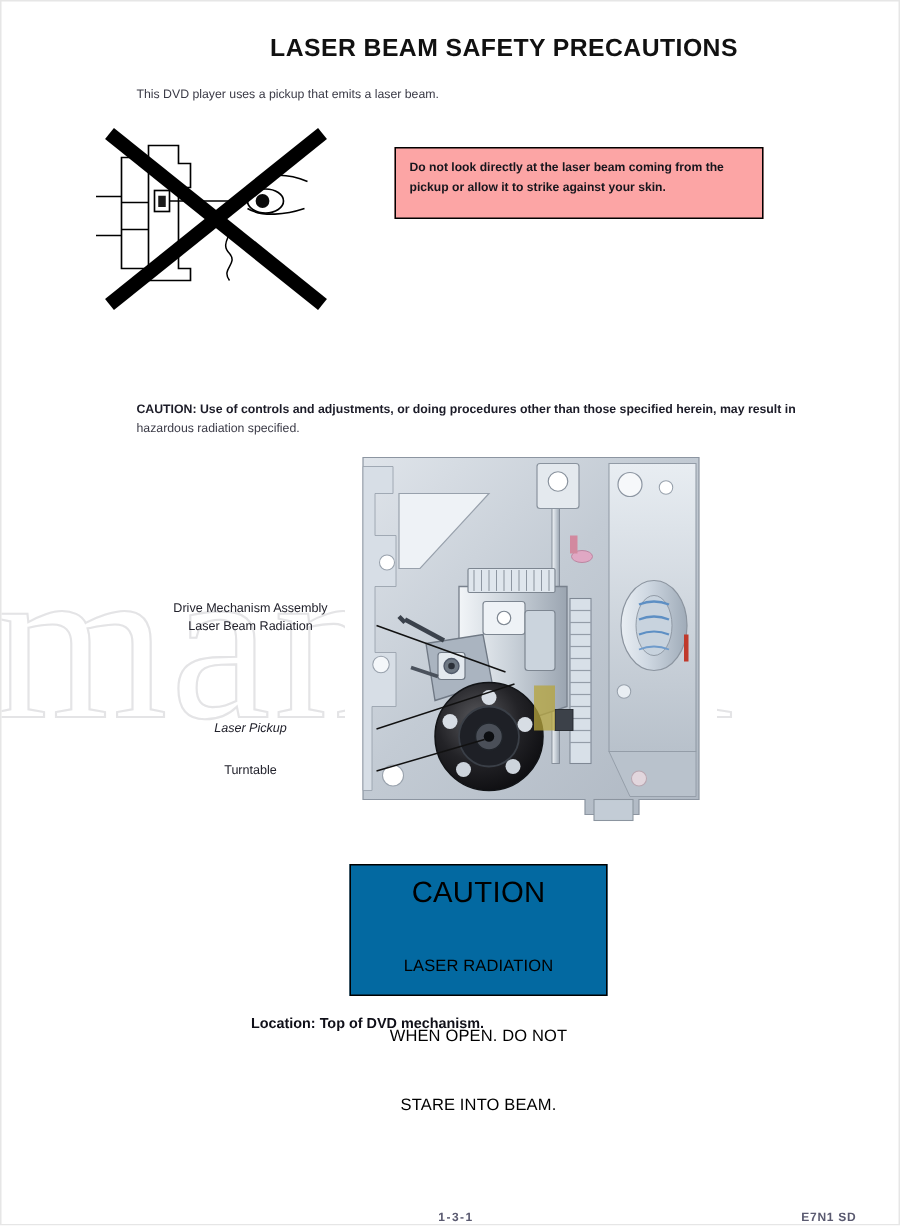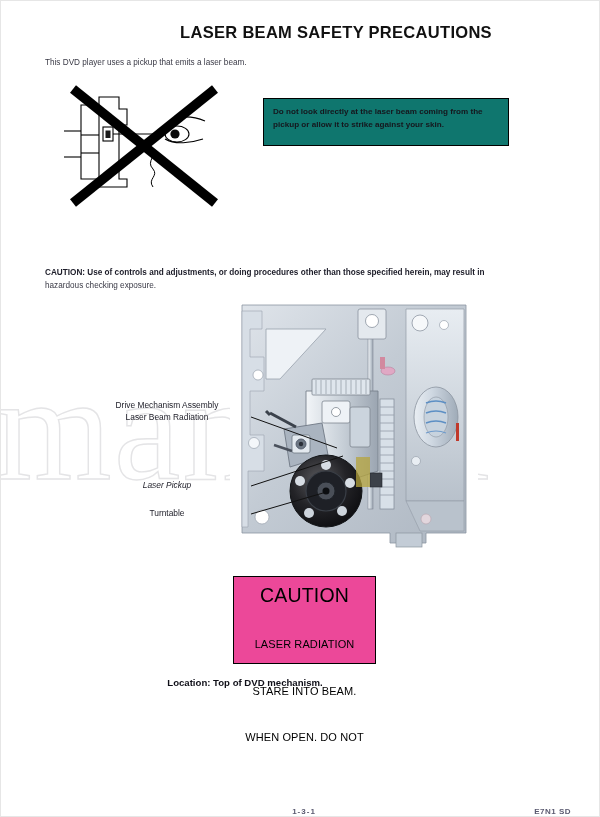--- a/index.html
+++ b/index.html
@@ -57,20 +57,21 @@
     padding-left: 35px;
   }
 
   
   .body-text {
     position: absolute;
     font-size: 8.2px;
     line-height: 13.4px;
     color: #3a3a46;
     z-index: 6;
+    margin-left: 46px;
   }
   #intro-text { left: 44px; top: 55px; width: 470px; }
   #para-emitted { left: 44px; top: 224px; width: 470px; }
   #para-caution { left: 44px; top: 265px; width: 470px; }
   #para-caution .lead { font-weight: bold; color: #1c1c28; }
 
   
   #crossed-figure {
     position: absolute;
     left: 58px;
@@ -83,21 +84,21 @@
 
   
   #warning-box {
     position: absolute;
     left: 262px;
     top: 97px;
     width: 246px;
     height: 48px;
     border: 1.6px solid #000000;
     box-sizing: border-box;
-    background: #0f766e;
+    background: #fca5a5;
     z-index: 6;
   }
   #warning-box .warning-text {
     margin: 7px 0 0 9px;
     width: 225px;
     font-size: 8.1px;
     line-height: 12.6px;
     font-weight: bold;
     color: #16161d;
   }
@@ -138,25 +139,25 @@
     height: 817px;
     z-index: 6;
     pointer-events: none;
   }
 
   
   #caution-label {
     position: absolute;
     left: 232px;
     top: 575px;
-    width: 143px;
+    width: 172px;
     height: 88px;
     border: 1.3px solid #000000;
     box-sizing: border-box;
-    background: #ec4899;
+    background: #0369a1;
     text-align: center;
     z-index: 6;
   }
   #caution-heading {
     margin-top: 7px;
     font-size: 19.5px;
     line-height: 22px;
     font-weight: normal;
     letter-spacing: 0.2px;
     color: #000000;
@@ -233,21 +234,21 @@
         <line x1="156" y1="6" x2="14" y2="120"></line>
       </g>
     </svg>
   </div>
 
   <div id="warning-box">
     <div class="warning-text">Do not look directly at the laser beam coming from the pickup or allow it to strike against your skin.</div>
   </div>
 
 
-  <div id="para-caution" class="body-text"><span class="lead">CAUTION: Use of controls and adjustments, or doing procedures other than those specified herein, may result in</span><span> hazardous checking exposure.</span></div>
+  <div id="para-caution" class="body-text"><span class="lead">CAUTION: Use of controls and adjustments, or doing procedures other than those specified herein, may result in</span><span> hazardous radiation specified.</span></div>
 
   <div id="photo">
     <svg width="248" height="262" viewBox="0 0 248 262" xmlns="http://www.w3.org/2000/svg">
       <defs>
         <linearGradient id="chassisG" x1="0" y1="0" x2="1" y2="1">
           <stop offset="0%" stop-color="#dfe4ea"></stop>
           <stop offset="45%" stop-color="#c3cbd4"></stop>
           <stop offset="100%" stop-color="#aeb7c2"></stop>
         </linearGradient>
         <linearGradient id="panelG" x1="0" y1="0" x2="0" y2="1">
@@ -375,22 +376,22 @@
     <g stroke="#111111" stroke-width="1" fill="none">
       <line x1="250" y1="416" x2="336" y2="447"></line>
       <line x1="250" y1="485" x2="342" y2="455"></line>
       <line x1="250" y1="513" x2="322" y2="492"></line>
     </g>
   </svg>
 
   <div id="caution-label">
     <div id="caution-heading">CAUTION</div>
     <div class="caution-line">LASER RADIATION</div>
+    <div class="caution-line">WHEN OPEN. DO NOT</div>
     <div class="caution-line">STARE INTO BEAM.</div>
-    <div class="caution-line">WHEN OPEN. DO NOT</div>
   </div>
 
   <div id="location-line">Location: Top of DVD mechanism.</div>
 
   <div id="footer-page" class="footer">1-3-1</div>
   <div id="footer-model" class="footer">E7N1 SD</div>
 
 </div>
 
 </body></html>

